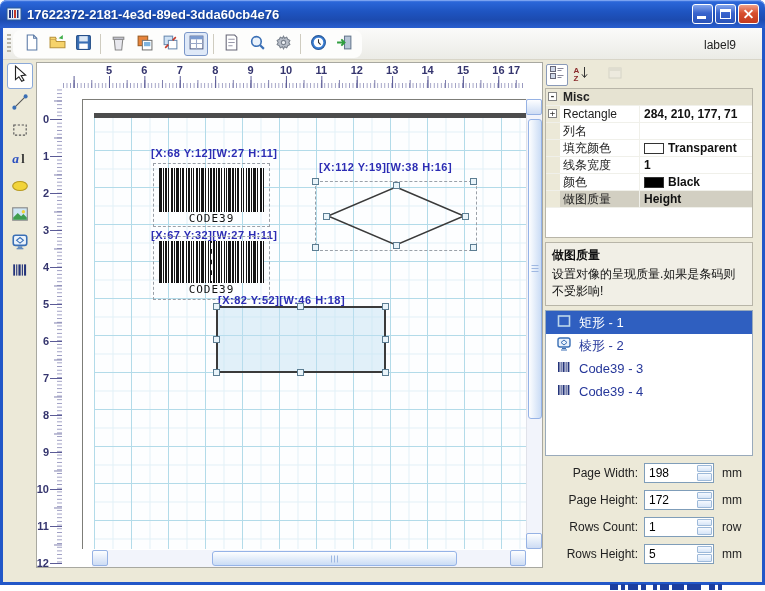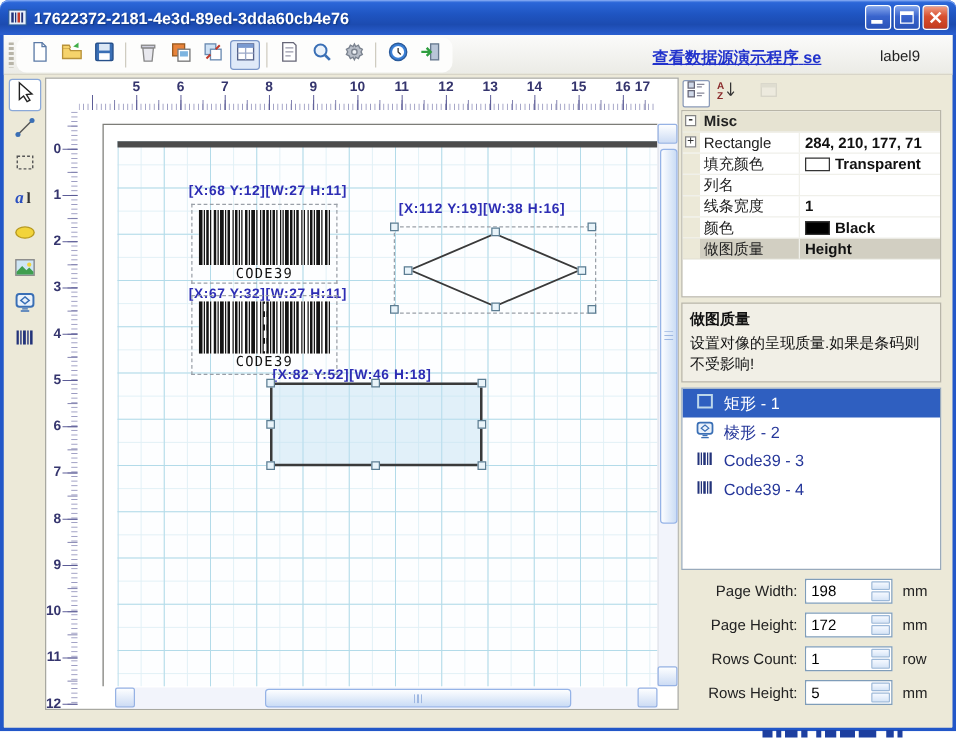--- a/index.html
+++ b/index.html
@@ -291,21 +291,20 @@
               <path d="M8 5v3l2 2" stroke="#333" fill="none"></path>
             </svg></span>
         </span>
         <span class="tb-btn">
           <span><svg viewBox="0 0 16 16">
               <rect x="8" y="2" width="6" height="12" fill="#b9c6d8" stroke="#66788e"></rect>
               <path d="M1 8h6M5 5l3 3-3 3" stroke="#2f9e3f" stroke-width="1.8" fill="none"></path>
             </svg></span>
         </span>
       </span>
-    <a class="tb-link"><span>查看数据源演示程序</span> <span>se</span></a>
     <span class="tb-label">label9</span>
   </div>
 
   <div class="palette" id="palette">
       <div class="pal-btn selected">
         <span><svg viewBox="0 0 16 16">
             <path d="M4 1l9 8-4 .5 2.5 4-2 1-2.5-4L4 13z" fill="#fff" stroke="#222"></path>
           </svg></span>
       </div>
       <div class="pal-btn">
@@ -493,31 +492,31 @@
           <span class="pg-margin">
             <span class="expander">+</span>
           </span>
           <span class="pg-label">Rectangle</span>
           <span class="pg-value">
             <span>284, 210, 177, 71</span>
           </span>
         </div>
         <div class="pg-row">
           <span class="pg-margin"></span>
+          <span class="pg-label">列名</span>
+          <span class="pg-value">
+            <span></span>
+          </span>
+        </div>
+        <div class="pg-row">
+          <span class="pg-margin"></span>
           <span class="pg-label">填充颜色</span>
           <span class="pg-value">
             <span class="swatch" style="background: rgb(255, 255, 255);"></span>
             <span>Transparent</span>
-          </span>
-        </div>
-        <div class="pg-row">
-          <span class="pg-margin"></span>
-          <span class="pg-label">列名</span>
-          <span class="pg-value">
-            <span></span>
           </span>
         </div>
         <div class="pg-row">
           <span class="pg-margin"></span>
           <span class="pg-label">线条宽度</span>
           <span class="pg-value">
             <span>1</span>
           </span>
         </div>
         <div class="pg-row">

